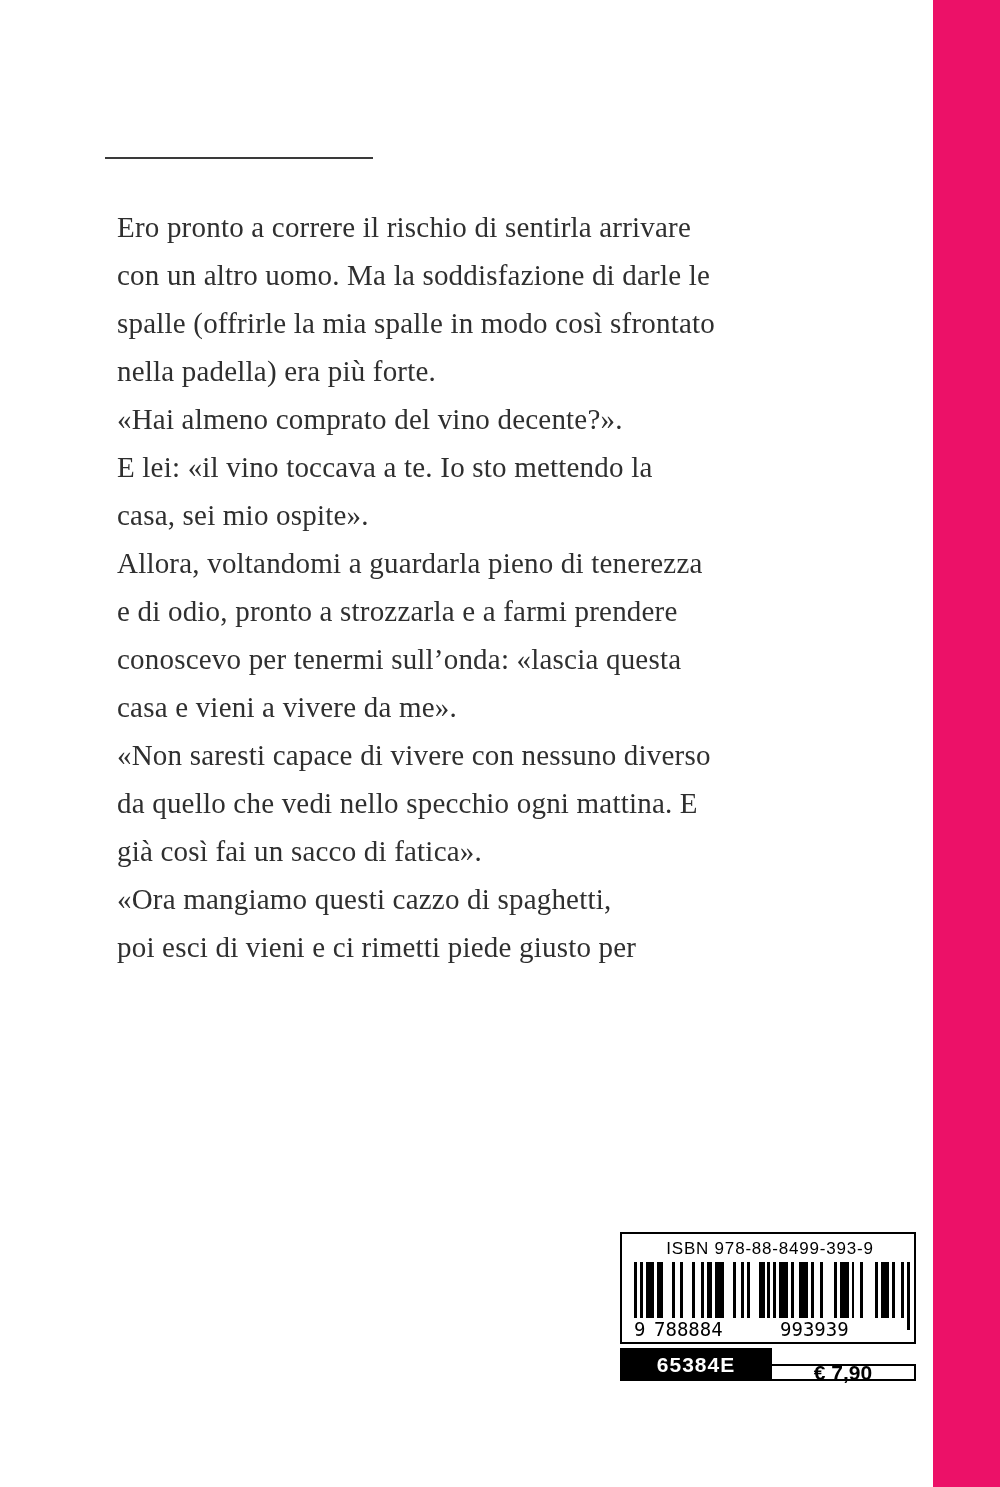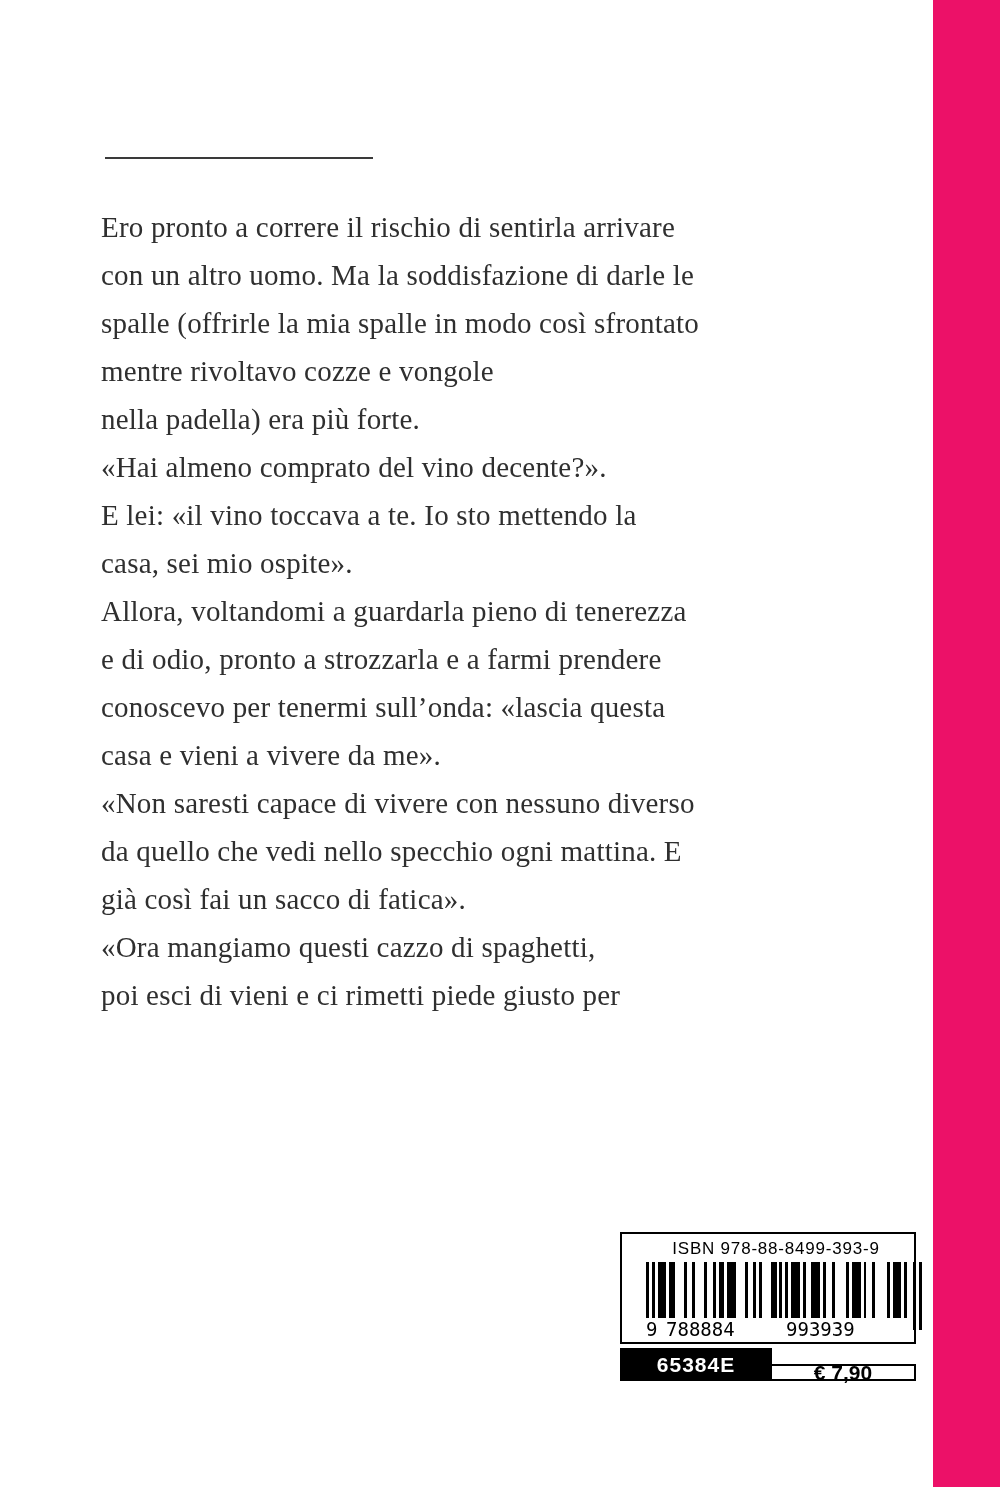--- a/index.html
+++ b/index.html
@@ -17,37 +17,37 @@
     width: 67px; height: 100%;
   }
   .rule {
     position: absolute;
     left: 105px; top: 157px;
     width: 268px; height: 2px;
     background: #3a3a3a;
   }
   .body-text {
     position: absolute;
-    left: 101px; top: 203px;
+    left: 117px; top: 203px;
     width: 745px;
     font-size: 29px;
     line-height: 48px;
     color: #2f2f2f;
     letter-spacing: 0.2px;
   }
   .line { white-space: nowrap; }
 
   .barcode-panel {
     position: absolute;
     left: 620px; top: 1232px;
     width: 296px;
     background: #ffffff;
     border: 2px solid #000000;
     box-sizing: border-box;
-    padding: 5px 8px 2px 24px;
+    padding: 5px 8px 2px 12px;
     text-align: center;
   }
   .isbn {
     font-family: "Liberation Sans", sans-serif;
     font-size: 17px;
     letter-spacing: 0.8px;
     color: #000000;
     margin-bottom: 3px;
     white-space: nowrap;
   }
@@ -100,21 +100,20 @@
 <div class="page">
 
   <div class="stripe" style="background: rgb(236, 17, 104);"></div>
 
   <div class="rule"></div>
 
   <div class="body-text">
     <div class="line">Ero pronto a correre il rischio di sentirla arrivare</div>
     <div class="line">con un altro uomo. Ma la soddisfazione di darle le</div>
     <div class="line">spalle (offrirle la mia spalle in modo così sfrontato</div>
-    <div class="line">mentre rivoltavo cozze e vongole</div>
     <div class="line">nella padella) era più forte.</div>
     <div class="line">«Hai almeno comprato del vino decente?».</div>
     <div class="line">E lei: «il vino toccava a te. Io sto mettendo la</div>
     <div class="line">casa, sei mio ospite».</div>
     <div class="line">Allora, voltandomi a guardarla pieno di tenerezza</div>
     <div class="line">e di odio, pronto a strozzarla e a farmi prendere</div>
     <div class="line">conoscevo per tenermi sull’onda: «lascia questa</div>
     <div class="line">casa e vieni a vivere da me».</div>
     <div class="line">«Non saresti capace di vivere con nessuno diverso</div>
     <div class="line">da quello che vedi nello specchio ogni mattina. E</div>

